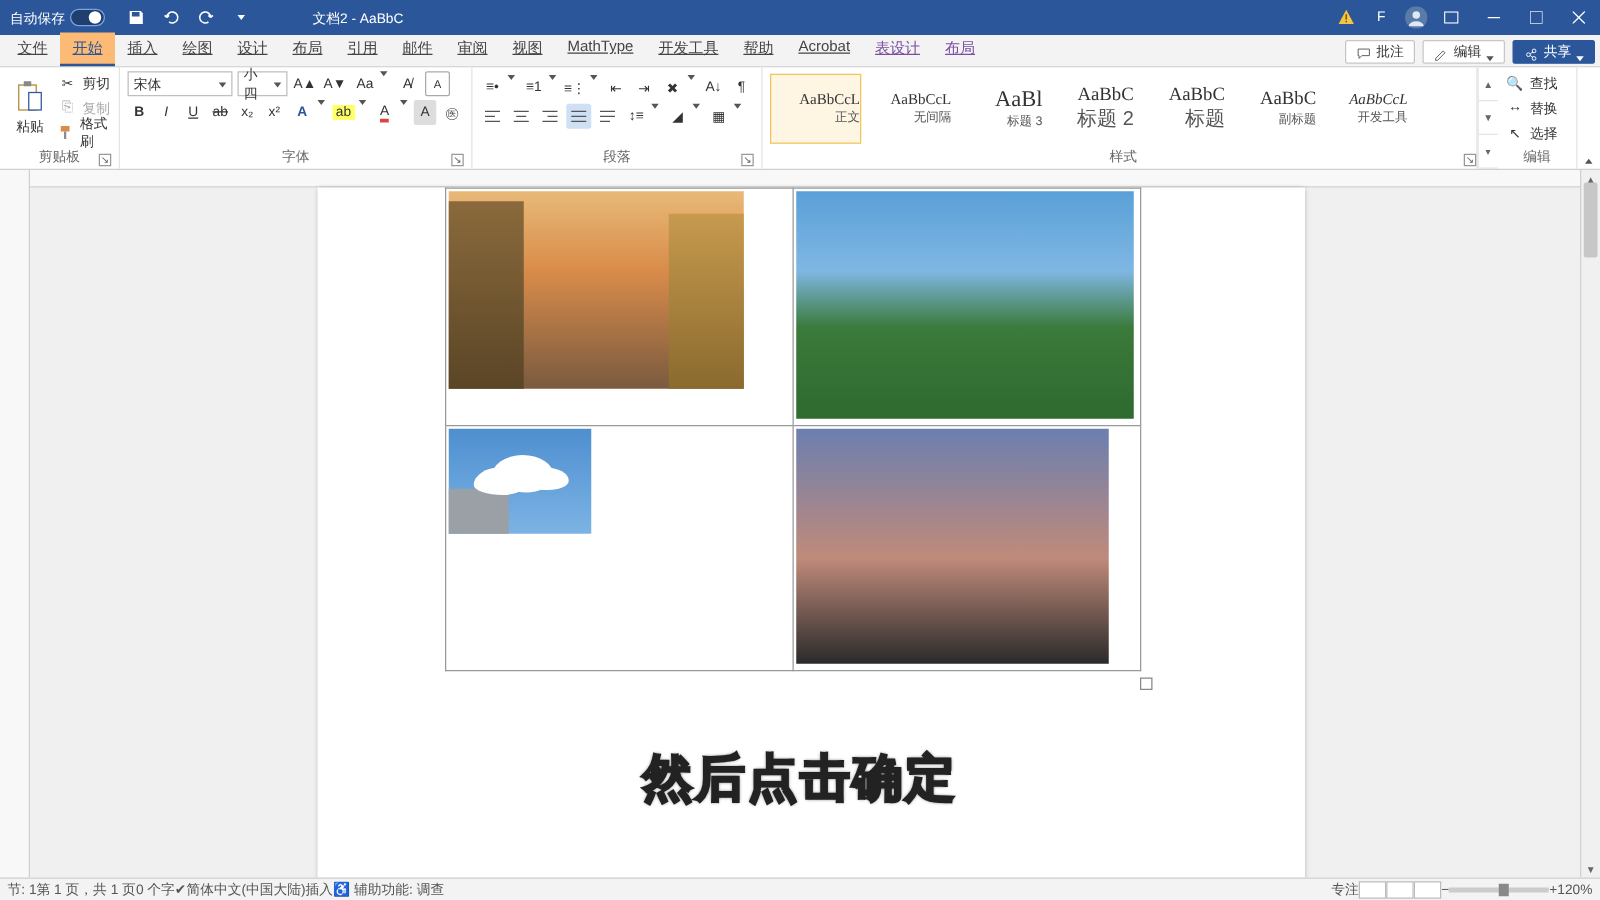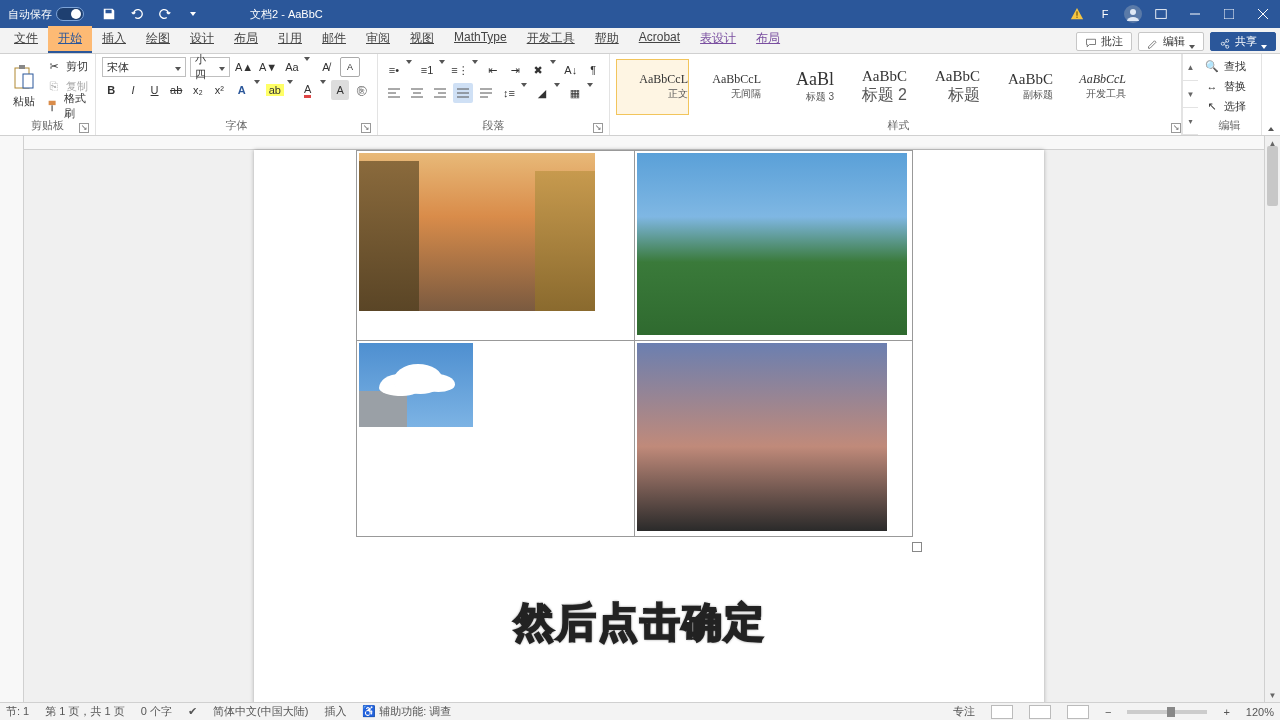--- a/index.html
+++ b/index.html
@@ -75,21 +75,21 @@
 
 .vscroll { width:16px; background:#f0f0f0; border-left:1px solid #d0d0d0; position:relative; }
 .vscroll .thumb { position:absolute; left:2px; right:2px; top:10px; height:60px; background:#c7c7c7; border-radius:2px; }
 .vscroll .arr { position:absolute; left:0; right:0; height:14px; display:flex; align-items:center; justify-content:center; font-size:8px; color:#666; cursor:pointer; }
 .vscroll .arr.up{top:0;} .vscroll .arr.dn{bottom:0;}
 
 
 .caption { position:absolute; left:50%; transform:translateX(-50%); top:595px; font-size:40px; font-weight:700; color:#fff; -webkit-text-stroke:2px #222; text-shadow:0 0 3px #000; letter-spacing:2px; pointer-events:none; }
 
 
-.status { position:absolute; bottom:0; left:0; right:0; height:18px; background:#f3f3f3; border-top:1px solid #d0d0d0; display:flex; align-items:center; font-size:11px; color:#555; padding:0 6px; gap:16px; }
+.status { position:absolute; bottom:0; left:0; right:0; height:18px; background:#f3f3f3; border-top:1px solid #d0d0d0; display:flex; align-items:center; font-size:11px; color:#555; padding:0 6px; gap:0; }
 .status .spacer { flex:1; }
 .viewbtn { width:22px; height:14px; border:1px solid #bbb; background:#fff; cursor:pointer; }
 .zoomslider { width:80px; height:4px; background:#ccc; position:relative; }
 .zoomslider .zth { position:absolute; top:-3px; left:50%; width:8px; height:10px; background:#888; }
 
 svg { display:block; }
 .caret { width:0;height:0;border-left:3px solid transparent;border-right:3px solid transparent;border-top:4px solid #555; display:inline-block; }
 </style>
 </head>
 <body>

